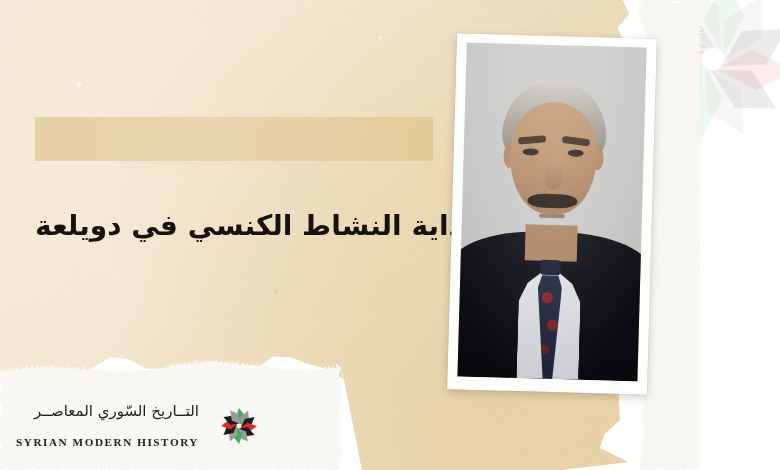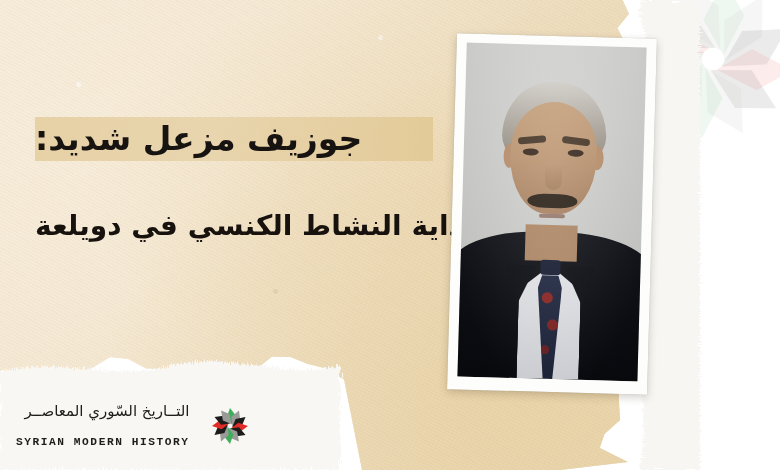--- a/index.html
+++ b/index.html
@@ -163,21 +163,21 @@
 
   
   .logo{position:absolute;left:16px;top:398px;display:flex;align-items:center;gap:12px;}
   .logo-words{display:flex;flex-direction:column;line-height:1;}
   .logo-ar{
     direction:rtl;font-size:15px;color:#1d1d1b;letter-spacing:.5px;
     font-family:"DejaVu Sans","Liberation Sans",sans-serif;
   }
   .logo-en{
     font-size:11.2px;font-weight:bold;color:#1d1d1b;letter-spacing:1.55px;margin-top:18px;
-    font-family:Liberation Mono, monospace;
+    font-family:Liberation Serif, serif;
   }
   .logo-mark{width:56px;height:56px;flex:0 0 56px;}
 </style>
 </head>
 <body>
 
 <div class="stage">
 
   <svg class="faded-emblem" viewBox="0 0 200 200">
     <g id="fadedpetals">
@@ -211,21 +211,20 @@
         <feDisplacementMap in="SourceGraphic" in2="t2" scale="10" xChannelSelector="R" yChannelSelector="G"></feDisplacementMap>
       </filter>
     </defs>
 
     <path id="tearRight" filter="url(#fib)" fill="#f7f6f3" d="M640,0 L700,0 L700,470 L640,470 C652,400 628,340 646,280 C662,220 630,160 650,100 C662,58 636,30 640,0 Z"></path>
 
     <path id="tearBottom" filter="url(#fib2)" fill="#f8f7f4" d="M0,470 L0,372 C60,356 110,382 170,366 C232,350 280,380 340,366 L340,470 Z"></path>
   </svg>
 
   <div class="title-band"></div>
-  <div class="title-text">جوزيف مزعل شديد:</div>
   <div class="subtitle-text">بداية النشاط الكنسي في دويلعة</div>
 
   <div class="photo-wrap">
     <div class="photo">
       <div class="p-suit"></div>
       <div class="p-neck"></div>
       <div class="p-shirt"></div>
       <div class="p-collar-l"></div>
       <div class="p-collar-r"></div>
       <div class="p-tie"></div>

